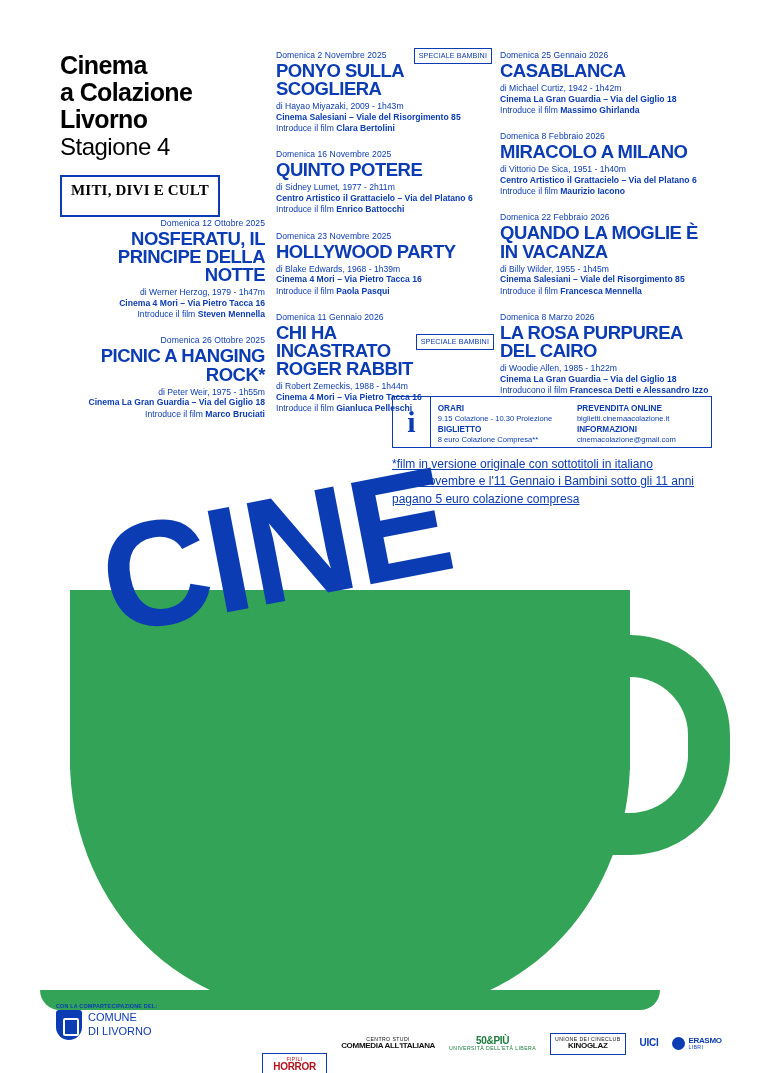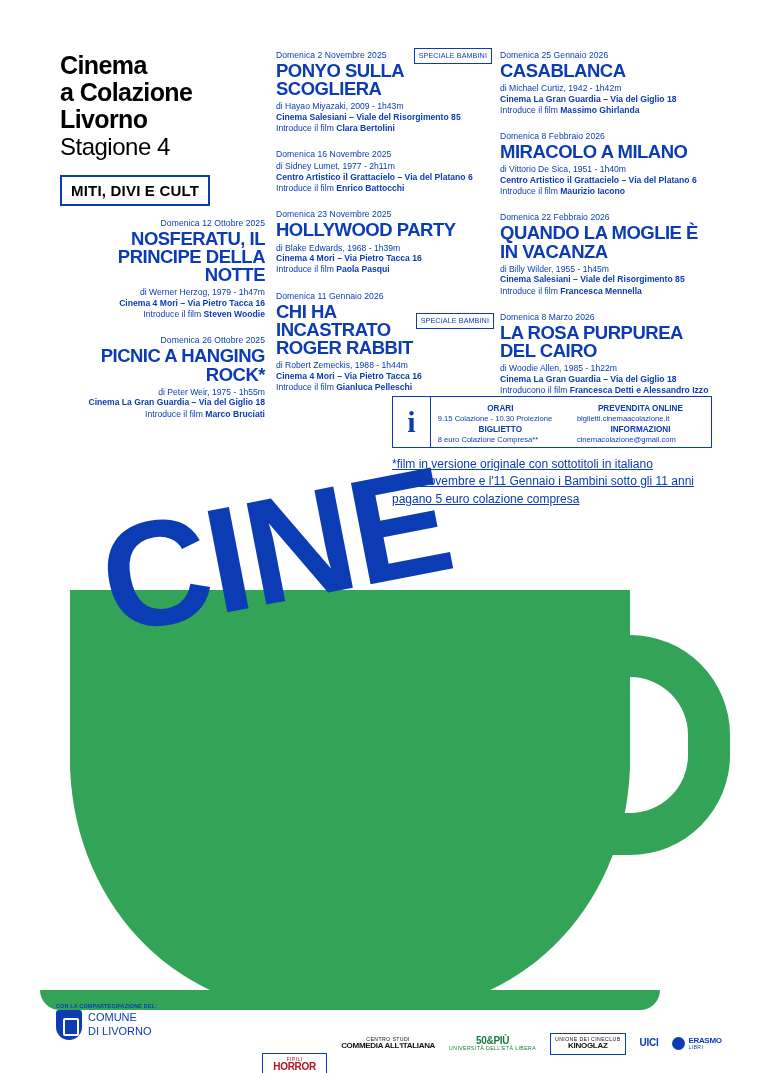--- a/index.html
+++ b/index.html
@@ -70,22 +70,22 @@
     letter-spacing: -0.6px;
   }
   .header .season {
     font-size: 24px; font-weight: 400; line-height: 1.1;
     margin-top: 2px; letter-spacing: -0.5px;
   }
   .header .motto {
     display: inline-block;
     margin-top: 14px;
     border: 2px solid #0C3CB4;
-    padding: 5px 9px 5px 9px;
-    font-size: 15px; font-weight: 700; letter-spacing: 0.2px;
+    padding: 5px 9px 16px 9px;
+    font-size: 15px; font-weight: 700; letter-spacing: 0.2px; font-family: Liberation Serif, serif;
   }
 
   
   .col { position: absolute; color: #0C3CB4; }
   .col1 { left: 60px; top: 218px; width: 205px; text-align: right; }
   .col2 { left: 276px; top: 50px; width: 212px; }
   .col3 { left: 500px; top: 50px; width: 212px; }
 
   .film { margin-bottom: 15px; position: relative; }
   .film .date {
@@ -134,21 +134,21 @@
     width: 38px;
     border-right: 1.6px solid #0C3CB4;
     display: flex; align-items: center; justify-content: center;
     font-size: 30px; font-weight: 700; font-family: "Liberation Serif", serif;
   }
   .infobox .i-col {
     padding: 6px 7px;
     font-size: 7.6px;
     line-height: 1.35;
   }
-  .infobox .i-col .h { font-weight: 700; font-size: 8.2px; text-align: center; }
+  .infobox .i-col .h { font-weight: 700; font-size: 8.2px; }
   .i-col-a { width: 140px; }
   .i-col-b { width: 142px; }
 
   .notes {
     position: absolute; left: 392px; top: 456px; width: 330px;
     color: #0C3CB4;
     font-size: 12px; line-height: 1.45; text-decoration: underline;
   }
 
   
@@ -227,21 +227,21 @@
     <div class="motto">MITI, DIVI E CULT</div>
   </div>
 
   <div class="col col1">
 
     <div class="film">
       <div class="date">Domenica 12 Ottobre 2025</div>
       <div class="title">NOSFERATU, IL PRINCIPE DELLA NOTTE</div>
       <div class="dir">di Werner Herzog, 1979 - 1h47m</div>
       <div class="venue">Cinema 4 Mori – Via Pietro Tacca 16</div>
-      <div class="intro"><span>Introduce il film </span><b>Steven Woodie</b></div>
+      <div class="intro"><span>Introduce il film </span><b>Steven Mennella</b></div>
     </div>
 
     <div class="film">
       <div class="date">Domenica 26 Ottobre 2025</div>
       <div class="title">PICNIC A HANGING ROCK*</div>
       <div class="dir">di Peter Weir, 1975 - 1h55m</div>
       <div class="venue">Cinema La Gran Guardia – Via del Giglio 18</div>
       <div class="intro"><span>Introduce il film </span><b>Marco Bruciati</b></div>
     </div>
 
@@ -253,20 +253,21 @@
       <div class="badge badge-ponyo">SPECIALE BAMBINI</div>
       <div class="date">Domenica 2 Novembre 2025</div>
       <div class="title" style="width:135px">PONYO SULLA SCOGLIERA</div>
       <div class="dir">di Hayao Miyazaki, 2009 - 1h43m</div>
       <div class="venue">Cinema Salesiani – Viale del Risorgimento 85</div>
       <div class="intro"><span>Introduce il film </span><b>Clara Bertolini</b></div>
     </div>
 
     <div class="film">
       <div class="date">Domenica 16 Novembre 2025</div>
+      <div class="title">QUINTO POTERE</div>
       <div class="dir">di Sidney Lumet, 1977 - 2h11m</div>
       <div class="venue">Centro Artistico il Grattacielo – Via del Platano 6</div>
       <div class="intro"><span>Introduce il film </span><b>Enrico Battocchi</b></div>
     </div>
 
     <div class="film">
       <div class="date">Domenica 23 Novembre 2025</div>
       <div class="title">HOLLYWOOD PARTY</div>
       <div class="dir">di Blake Edwards, 1968 - 1h39m</div>
       <div class="venue">Cinema 4 Mori – Via Pietro Tacca 16</div>

